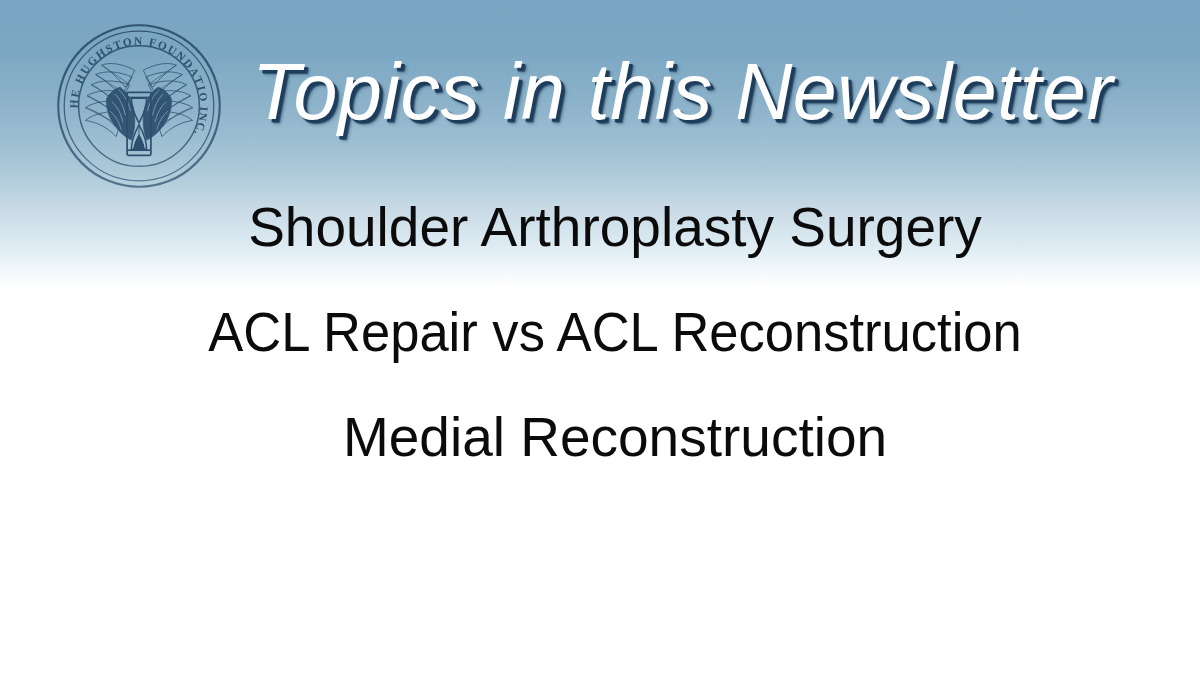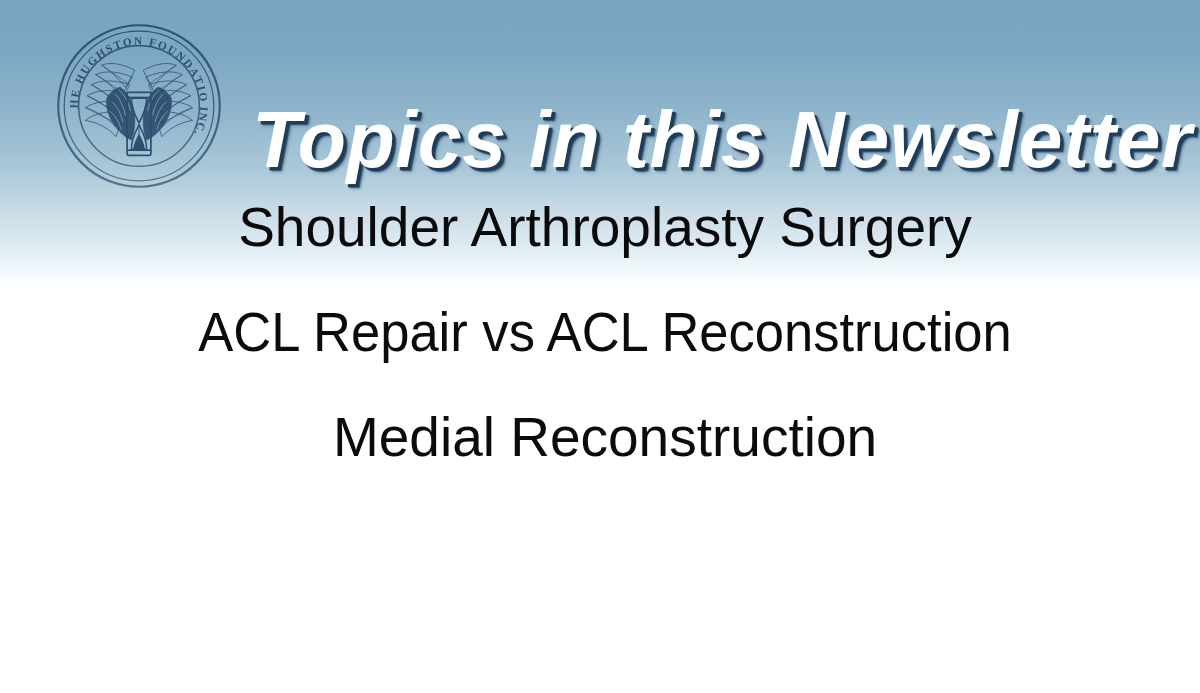--- a/index.html
+++ b/index.html
@@ -59,36 +59,35 @@
   }
 
   
   .header-title {
     position: absolute;
     left: 252px;
     top: 52px;
     width: 900px;
     font-size: 79px;
     line-height: 1.0;
-    font-weight: bold;
+    font-weight: normal;
     font-style: italic;
     color: #ffffff;
     letter-spacing: 0.5px;
     white-space: nowrap;
     text-shadow:
        3px 3px 0 #1d3d5c,
        4px 4px 1px rgba(18,48,76,0.65),
        5px 5px 3px rgba(18,48,76,0.35);
-    margin-top: 48px;
   }
 
   
   .topics {
     position: absolute;
-    left: 5px;
+    left: 15px;
     top: 196px;
     width: 1127px;
   }
   .topic-line {
     width: 1200px;
     text-align: center;
     color: #0b0b0b;
     font-size: 55px;
     line-height: 62px;
     height: 105px;

